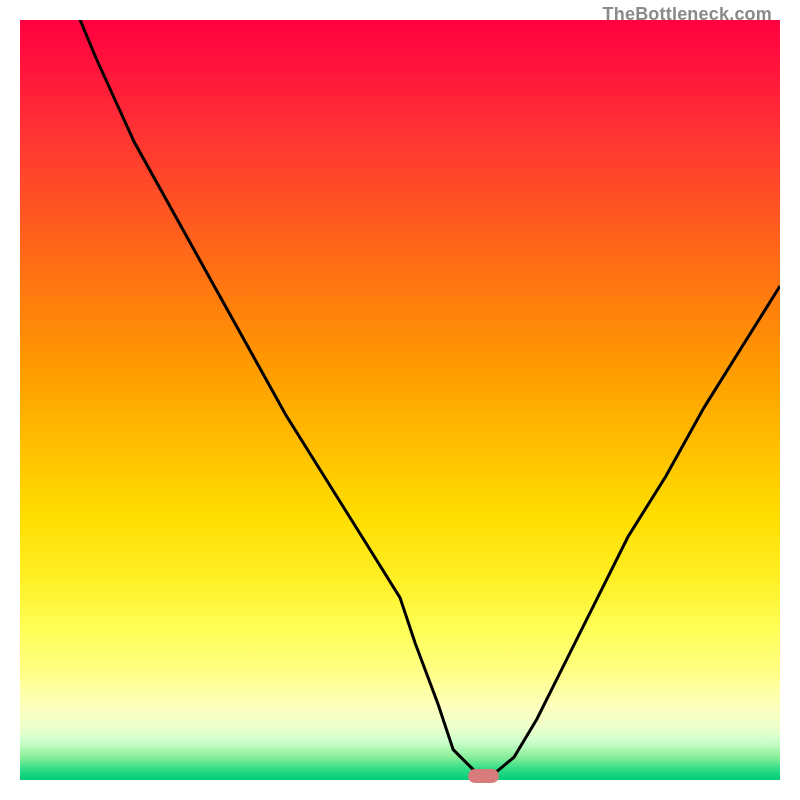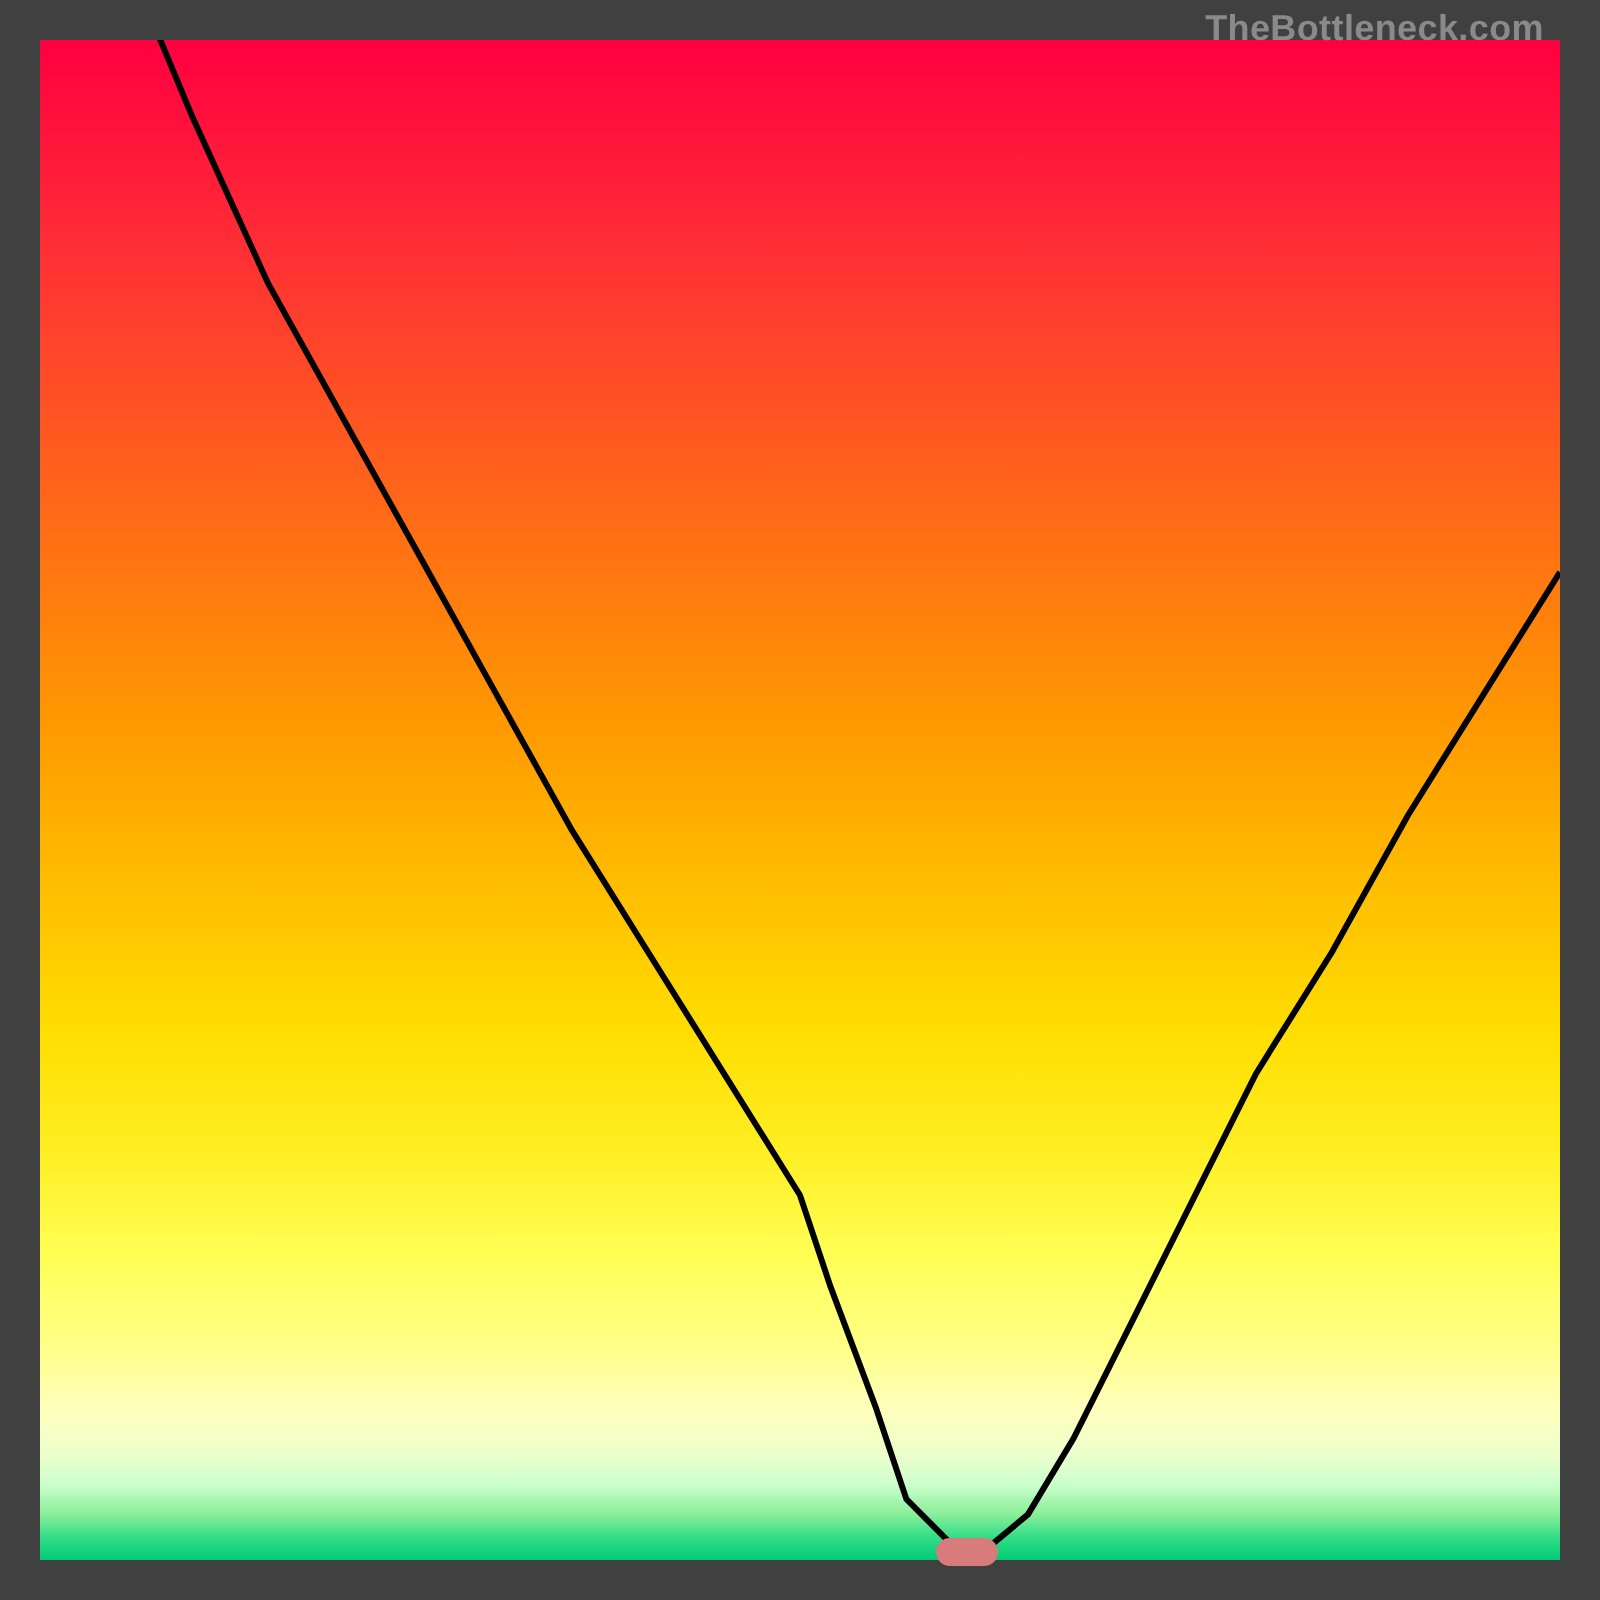--- a/index.html
+++ b/index.html
@@ -1,21 +1,21 @@
 <!DOCTYPE html>
 <html><head>
 <meta charset="utf-8">
 <style>
   * { margin: 0; padding: 0; box-sizing: border-box; }
   html, body { width: 800px; height: 800px; overflow: hidden; background: #000; }
   .frame {
     position: relative;
     width: 800px;
     height: 800px;
-    background: #404040;
+    background: #ffffff;
   }
   .plot-area {
     position: absolute;
     left: 20px;
     top: 20px;
     width: 760px;
     height: 760px;
     background: linear-gradient(to bottom,
       #ff0040 0%,
       #ff1a3a 8%,

